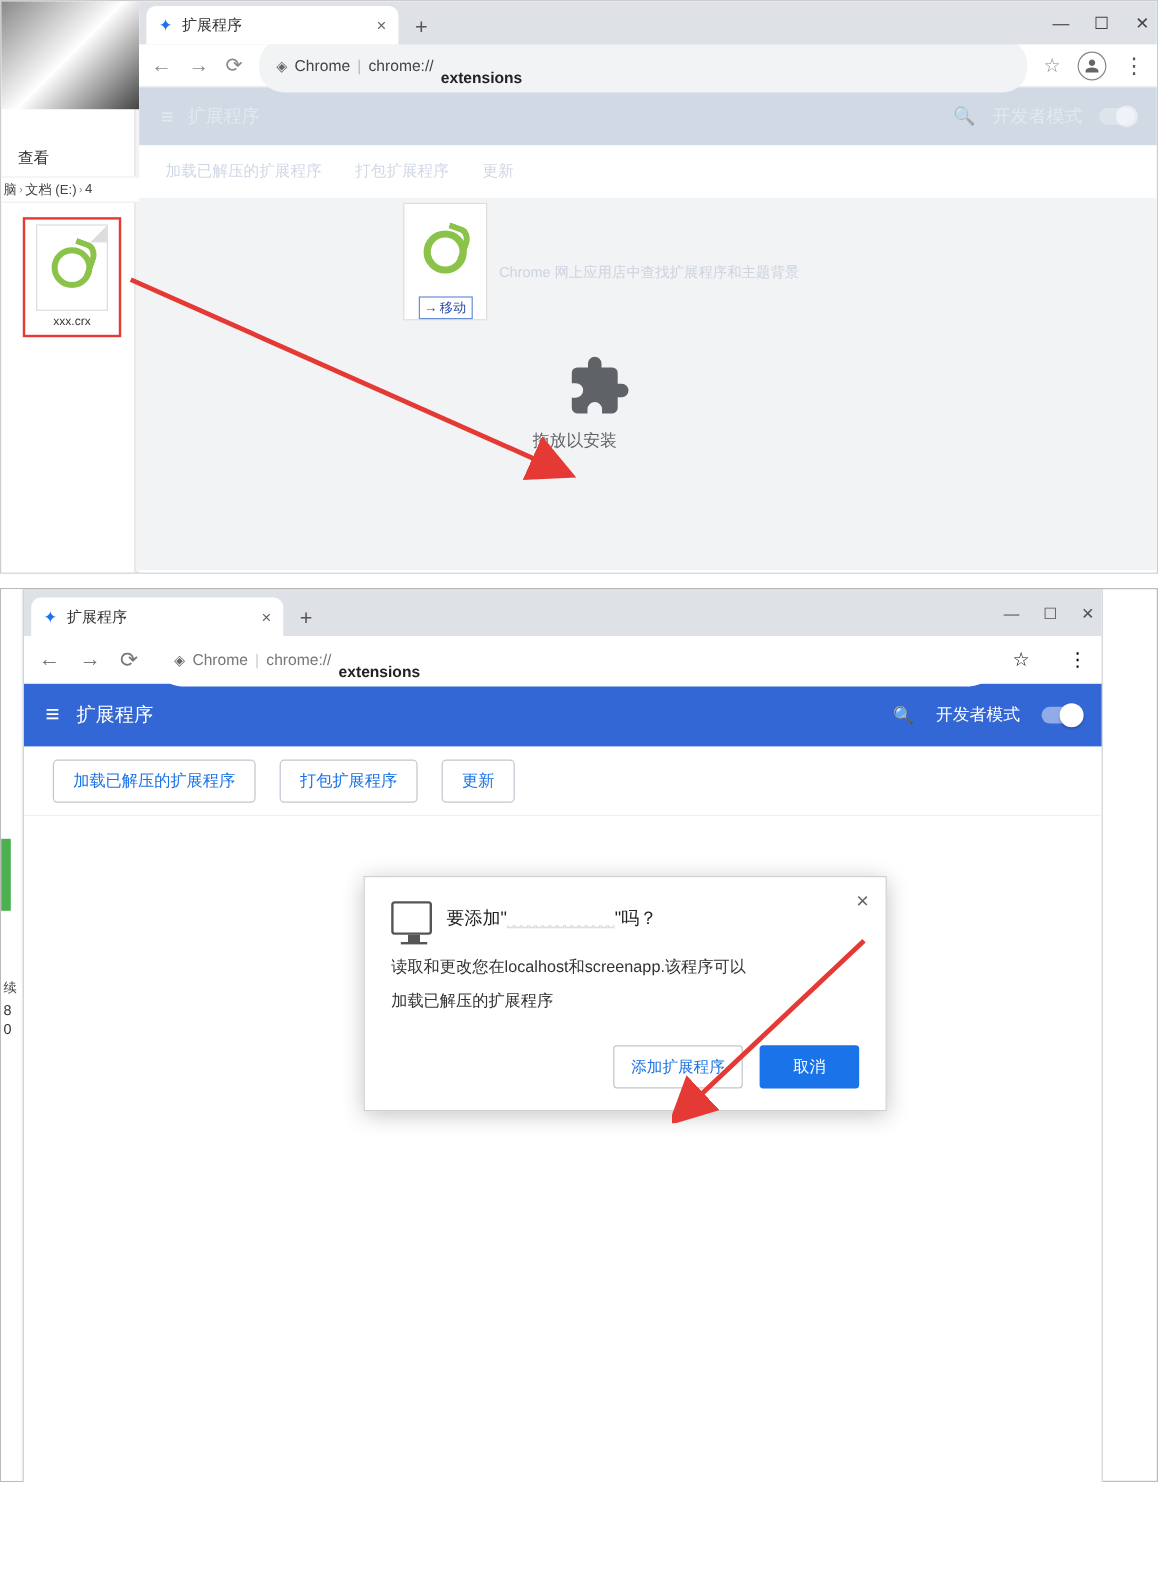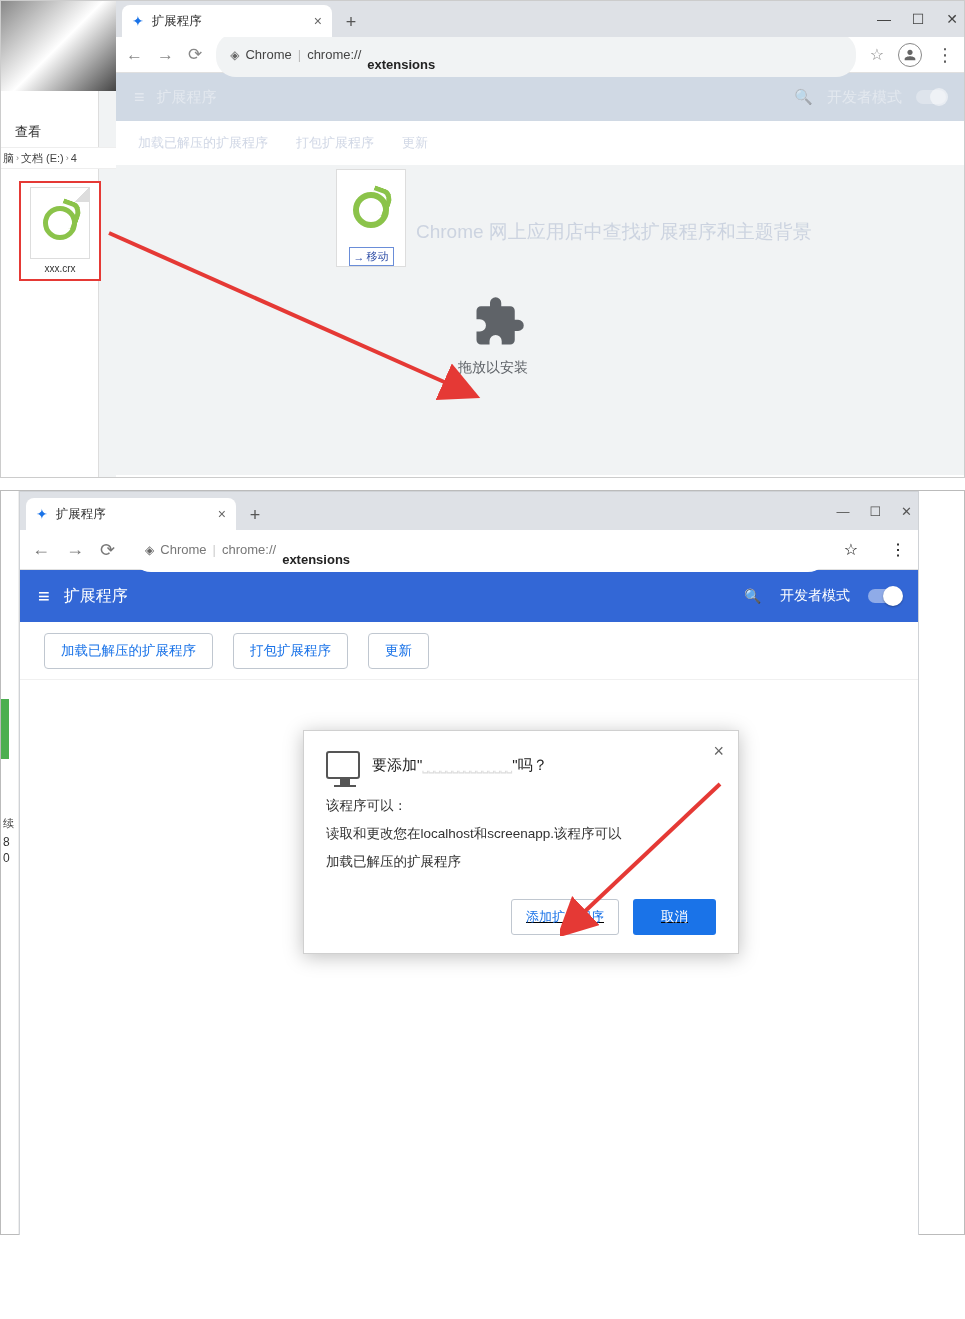--- a/index.html
+++ b/index.html
@@ -1,19 +1,19 @@
 <!DOCTYPE html>
 <html><head>
 <meta charset="utf-8">
 <style>
 * { margin:0; padding:0; box-sizing:border-box; font-family:"Microsoft YaHei","Segoe UI",Arial,sans-serif; }
 body { background:#fff; width:965px; }
 
 .panel1 { position:relative; height:478px; border:1px solid #ccc; background:#f1f3f4; overflow:hidden; }
-.explorer { position:absolute; left:0; top:0; width:98px; height:478px; background:#fff; border-right:1px solid #ddd; }
+.explorer { position:absolute; left:0; top:0; width:112px; height:478px; background:#fff; border-right:1px solid #ddd; }
 .exp-thumb { position:absolute; left:0; top:0; width:115px; height:90px; background:linear-gradient(135deg,#888,#fff,#444); }
 .exp-menu { position:absolute; left:14px; top:122px; font-size:13px; color:#333; }
 .exp-bread { position:absolute; left:0; top:146px; width:115px; height:22px; background:#fff; border-top:1px solid #eee; border-bottom:1px solid #eee; font-size:11px; color:#444; padding:4px 2px; display:flex; gap:2px; align-items:center; white-space:nowrap; }
 .exp-bread .chev { color:#888; font-size:9px; }
 .file-tile { position:absolute; left:18px; top:180px; width:82px; height:100px; border:2px solid #e53935; background:#fff; display:flex; flex-direction:column; align-items:center; justify-content:flex-start; padding:4px 0; }
 .file-tile .page { width:60px; height:72px; background:#fff; border:1px solid #ddd; position:relative; display:flex; align-items:center; justify-content:center; }
 .file-tile .page::after { content:""; position:absolute; right:0; top:0; width:14px; height:14px; background:linear-gradient(135deg,transparent 49%,#ddd 50%); }
 .e-icon { width:34px; height:34px; border-radius:50%; border:5px solid #8bc34a; position:relative; }
 .e-icon::after { content:""; position:absolute; right:-8px; top:-10px; width:16px; height:22px; border:5px solid #8bc34a; border-bottom:none; border-left:none; border-radius:0 50% 0 0; transform:rotate(20deg); }
 .file-tile .fname { font-size:10px; color:#333; margin-top:4px;text-align:center; }
@@ -42,24 +42,24 @@
 .toggle-dim { width:30px; height:14px; border-radius:8px; background:rgba(255,255,255,0.3); position:relative; }
 .toggle-dim::after{content:"";position:absolute;right:-2px;top:-2px;width:18px;height:18px;border-radius:50%;background:rgba(255,255,255,0.5);}
 .dim-btns { height:44px; display:flex; align-items:center; gap:28px; padding:0 22px; color:rgba(120,140,180,0.35); font-size:13px; }
 .droparea { position:relative; height:310px; background:#f1f3f4; }
 
 .drag-file { position:absolute; left:220px; top:4px; width:70px; height:98px; background:#fff; border:1px solid #ddd; display:flex; flex-direction:column; align-items:center; }
 .drag-file .dfpage { width:60px; height:74px; margin-top:4px; background:#fff; display:flex; align-items:center; justify-content:center; }
 .drag-file .e-icon { width:36px; height:36px; border-width:6px; }
 .move-hint { border:1px solid #6a8dd8; background:#fff; color:#2a4aa5; font-size:11px; padding:1px 4px; display:flex; align-items:center; gap:2px; margin-top:2px; }
 
-.faint-text { position:absolute; left:300px; top:54px; font-size:19px; color:rgba(120,140,180,0.3); }
+.faint-text { position:absolute; left:300px; top:54px; font-size:12px; color:rgba(120,140,180,0.3); }
 .puzzle-big { position:absolute; left:356px; top:130px; width:54px; height:54px; }
 .puzzle-big svg{width:54px;height:54px;fill:#5f6368;}
-.drop-label { position:absolute; left:342px; top:194px; font-size:14px; color:#5f6368; }
+.drop-label { position:absolute; left:328px; top:194px; font-size:14px; color:#5f6368; }
 
 .red-arrow1 { position:absolute; left:100px; top:224px; width:390px; height:180px; pointer-events:none; z-index:5; }
 
 .panel2 { position:relative; margin-top:12px; height:745px; border:1px solid #bbb; background:#fff; }
 .pad-left { position:absolute; left:0; top:0; width:18px; height:100%; background:#fff; border-right:1px solid #eee; }
 .pad-left .stripe{position:absolute;left:0;top:208px;width:8px;height:60px;background:#4caf50;}
 .pad-left .t1{position:absolute;left:2px;top:325px;font-size:11px;color:#444;}
 .pad-left .t2{position:absolute;left:2px;top:344px;font-size:12px;color:#333;}
 .pad-left .t3{position:absolute;left:2px;top:360px;font-size:12px;color:#333;}
 
@@ -77,21 +77,21 @@
 .obtn { border:1px solid #c0c7d0; background:#fff; color:#1a73e8; font-size:13.5px; padding:8px 16px; border-radius:4px; }
 
 .dialog { position:absolute; left:283px; top:238px; width:436px; background:#fff; border:1px solid #d0d0d0; box-shadow:0 3px 18px rgba(0,0,0,0.25); padding:20px 22px 18px; }
 .dialog .dtop { display:flex; align-items:center; gap:12px; }
 .dialog .mon { width:34px; height:28px; border:2px solid #555; border-radius:3px; position:relative; }
 .dialog .mon::after{content:"";position:absolute;left:12px;bottom:-8px;width:10px;height:6px;background:#555;}
 .dialog .mon::before{content:"";position:absolute;left:6px;bottom:-10px;width:22px;height:2px;background:#555;}
 .dialog .dtitle{font-size:15px;color:#222;}
 .dialog .dx { position:absolute; right:14px; top:10px; font-size:18px; color:#666; }
 .dlist { margin-top:18px; display:flex; flex-direction:column; gap:10px; font-size:13.5px; color:#333; }
-.dbtns { margin-top:28px; display:flex; justify-content:flex-end; gap:14px;text-decoration:underline; }
+.dbtns { margin-top:28px; display:flex; justify-content:flex-end; gap:14px; }
 .btn-o { border:1px solid #c0c7d0; background:#fff; color:#1a73e8; font-size:13px; padding:8px 14px; border-radius:3px; }
 .btn-p { border:none; background:#1a73e8; color:#fff; font-size:13.5px; padding:9px 28px; border-radius:3px; }
 
 .red-arrow2 { position:absolute; left:540px; top:284px; width:180px; height:160px; pointer-events:none; }
 </style>
 </head>
 <body>
 
 <div class="panel1">
 
@@ -243,21 +243,20 @@
 
     <div class="dialog">
       <div class="dtop">
         <div class="mon"></div>
         <div class="dtitle">
           <span>要添加"</span><span style="color:#ddd">⎵⎵⎵⎵⎵⎵⎵⎵⎵⎵⎵⎵⎵⎵⎵</span><span>"吗？</span>
         </div>
       </div>
       <div class="dx">×</div>
       <div class="dlist">
-        <div>该程序可以：</div>
         <div>读取和更改您在localhost和screenapp.该程序可以</div>
         <div>加载已解压的扩展程序</div>
       </div>
       <div class="dbtns">
         <div class="btn-o">添加扩展程序</div>
         <div class="btn-p">取消</div>
       </div>
     </div>
 
     <svg class="red-arrow2" viewBox="0 0 180 160">

